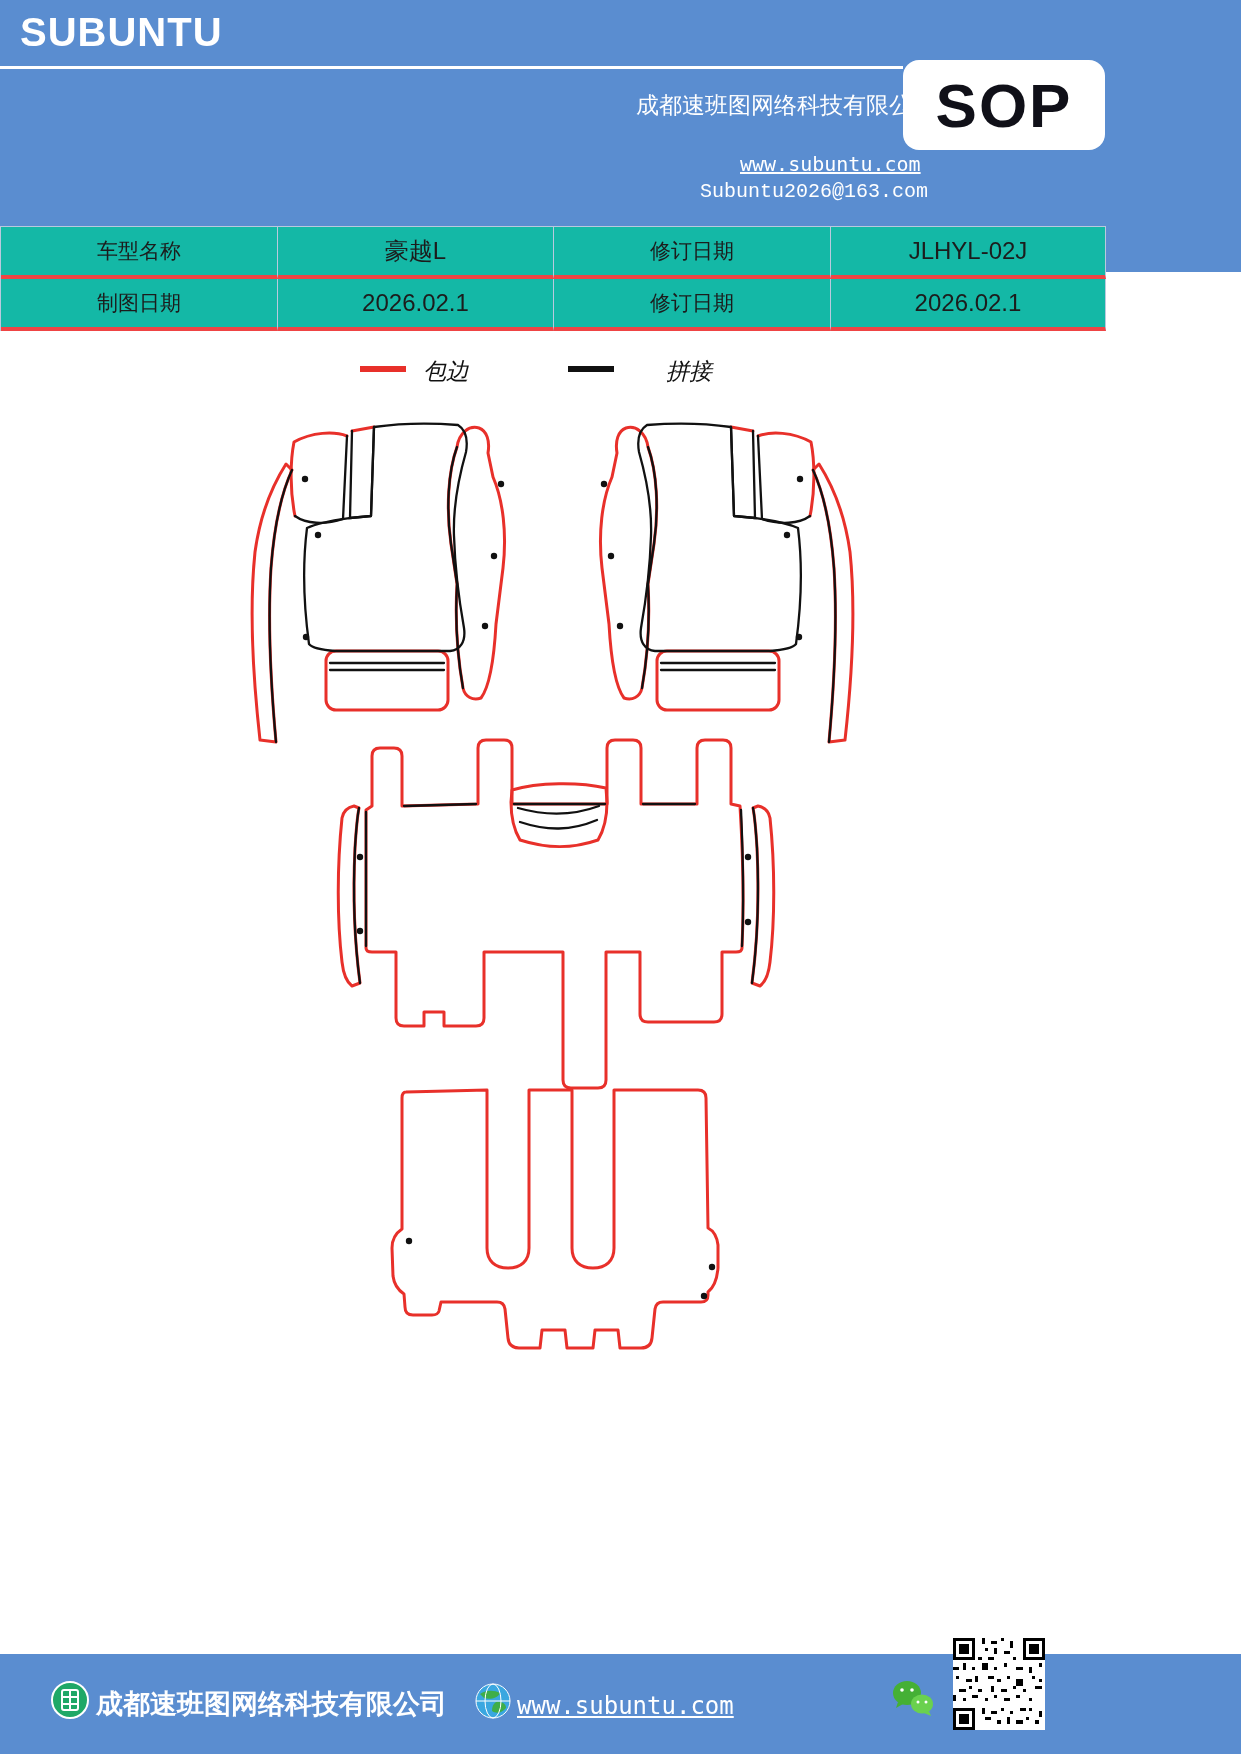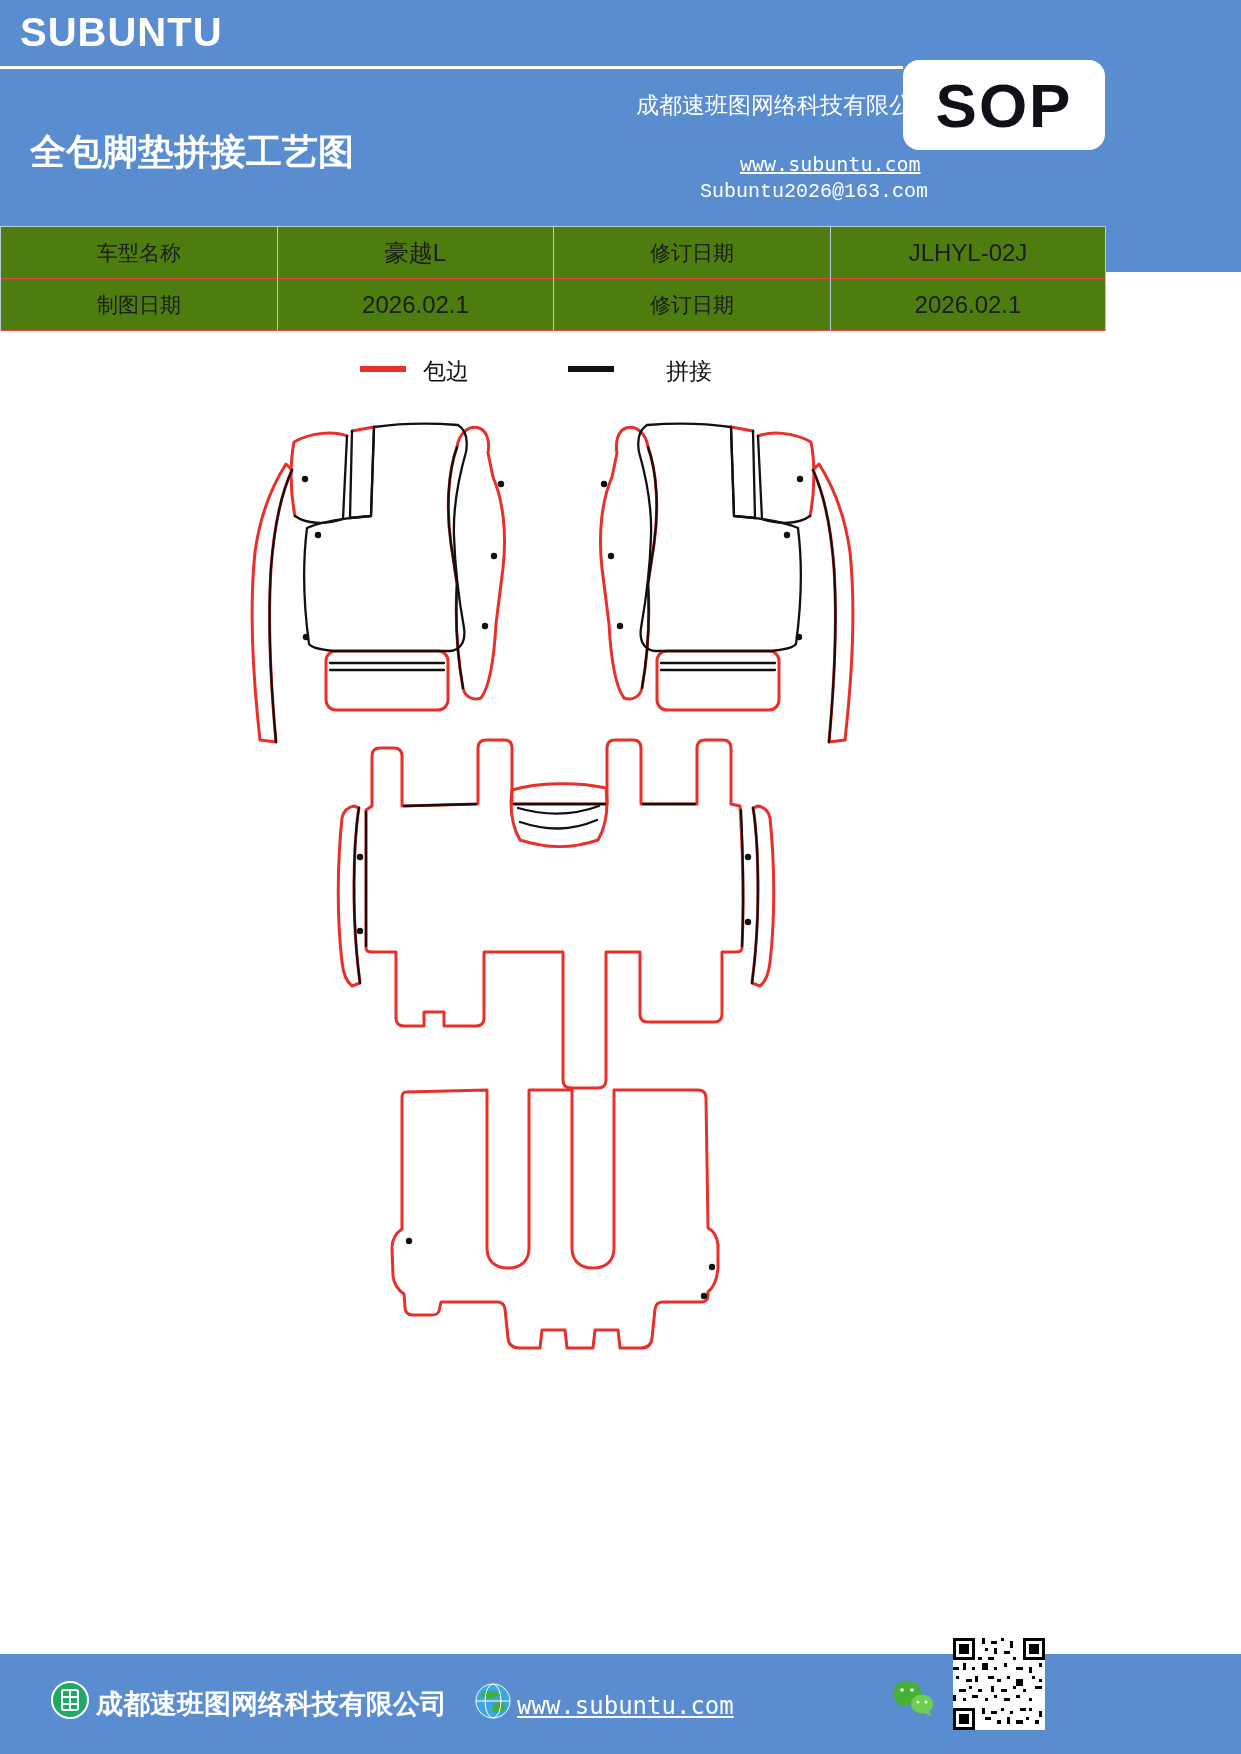--- a/index.html
+++ b/index.html
@@ -19,27 +19,27 @@
   .page-title{position:absolute;left:30px;top:128px;color:#fff;font-size:36px;font-weight:700;}
   .hdr-web{position:absolute;left:740px;top:152px;color:#fff;font-size:20px;
            font-family:"DejaVu Sans Mono",monospace;text-decoration:underline;cursor:pointer;}
   .hdr-mail{position:absolute;left:700px;top:180px;color:#fff;font-size:20px;
             font-family:Liberation Mono, monospace;}
 
   
   .info{position:absolute;left:0;top:226px;width:1105px;height:104px;display:grid;
         grid-template-columns:277px 276px 277px 275px;grid-template-rows:52px 52px;
         border-top:1px solid #b9c9de;border-left:1px solid #b9c9de;}
-  .cell{border-right:1px solid #b9c9de;border-bottom:1px solid #ef4444;
-        display:flex;align-items:center;justify-content:center;color:#1c1c1c;background:#4d7c0f;}
+  .cell{border-right:1px solid #b9c9de;border-bottom:4px solid #ef4444;
+        display:flex;align-items:center;justify-content:center;color:#1c1c1c;background:#14b8a6;}
   .cell.lab{font-size:21px;}
   .cell.val{font-size:24px;}
 
   
-  .legend-label{position:absolute;font-size:23px;color:#111;}
+  .legend-label{position:absolute;font-size:23px;color:#111;font-style:italic;}
   .legend-swatch{position:absolute;}
 
   
   .diagram{position:absolute;left:0;top:0;width:1241px;height:1754px;pointer-events:none;}
 
   
   .ftr{position:absolute;left:0;top:1654px;width:1241px;height:100px;background:#5a8dd0;}
   .ftr-company{position:absolute;left:96px;top:1686px;color:#fff;font-size:27px;font-weight:700;}
   .ftr-web{position:absolute;left:517px;top:1692px;color:#fff;font-size:24px;
            font-family:"DejaVu Sans Mono",monospace;text-decoration:underline;cursor:pointer;}
@@ -52,21 +52,20 @@
 
 <div class="page">
 
   <div class="hdr">
     <div class="brand">SUBUNTU</div>
     <div class="hdr-rule"></div>
     <div class="sop-box">
       <span>SOP</span>
     </div>
     <div class="hdr-company">成都速班图网络科技有限公司</div>
-    <div class="page-title">全包脚垫拼接工艺图</div>
     <a class="hdr-web">www.subuntu.com</a>
     <div class="hdr-mail">Subuntu2026@163.com</div>
   </div>
 
   <div class="info">
     <div class="cell lab">车型名称</div>
     <div class="cell val">豪越L</div>
     <div class="cell lab">修订日期</div>
     <div class="cell val">JLHYL-02J</div>
     <div class="cell lab">制图日期</div>

